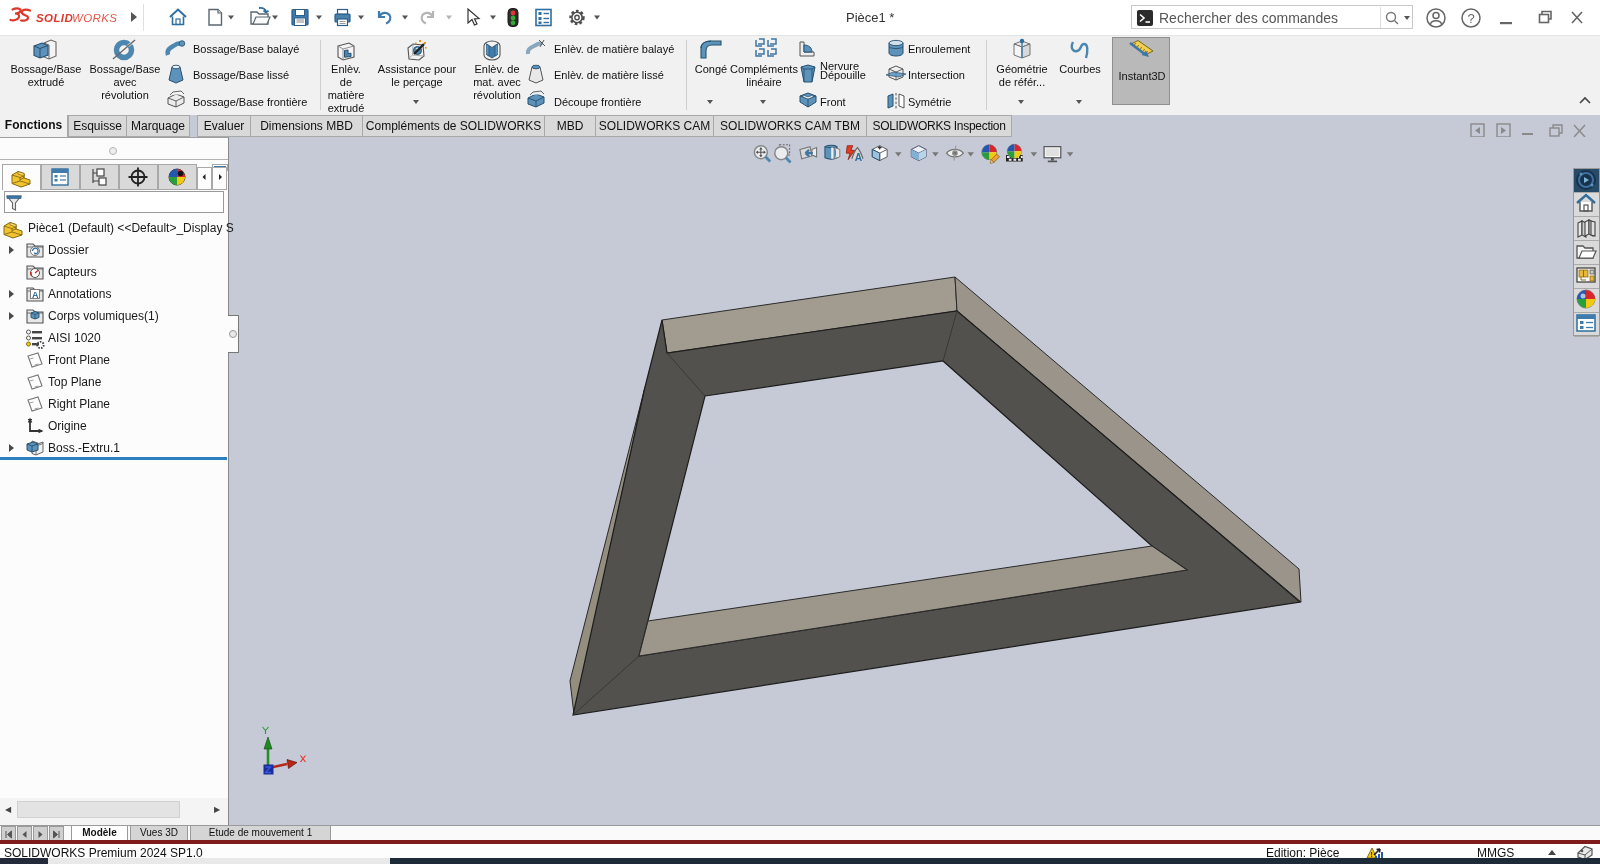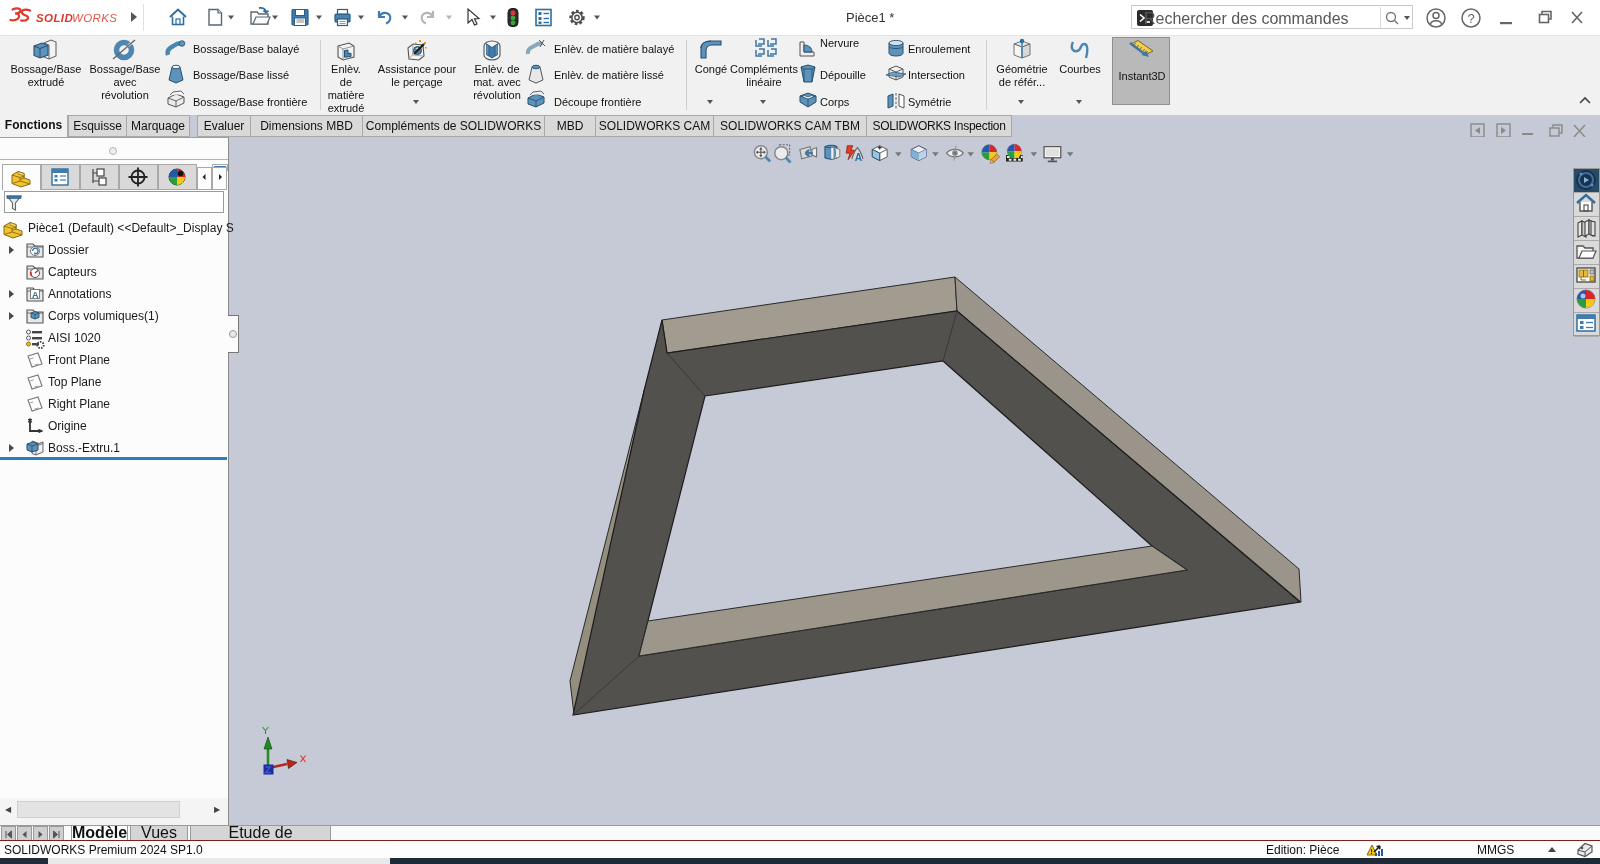--- a/index.html
+++ b/index.html
@@ -5,21 +5,21 @@
 * { margin:0; padding:0; box-sizing:border-box; }
 html,body { width:1600px; height:864px; overflow:hidden; font-family:"Liberation Sans",sans-serif; }
 .abs { position:absolute; }
 #app { position:relative; width:1600px; height:864px; background:#c5cad6; }
 
 
 #titlebar { position:absolute; left:0; top:0; width:1600px; height:36px; background:#ffffff; border-bottom:1px solid #e4e4e4; }
 .ttxt { position:absolute; top:10px; font-size:13px; color:#333; }
 #searchbox { position:absolute; left:1131px; top:5px; width:282px; height:24px; border:1px solid #c9c9c9; background:#fff; }
 #searchbox .sicon { position:absolute; left:5px; top:4px; width:16px; height:16px; background:#2b2b2b; border-radius:2px; }
-#searchbox .ph { position:absolute; left:12px; top:4px; font-size:16px; color:#575757;text-align:center; }
+#searchbox .ph { position:absolute; left:27px; top:4px; font-size:14px; color:#575757;text-align:center; }
 
 
 #ribbon { position:absolute; left:0; top:36px; width:1600px; height:79px; background:#f1f1f1; }
 .rsep { position:absolute; top:4px; height:70px; width:1px; background:#cfcfcf; }
 .rtxt { position:absolute; font-size:11px; color:#111; text-align:center; line-height:13px; white-space:pre; transform:translateX(-50%); }
 .rtxtl { position:absolute; font-size:11px; color:#111; white-space:nowrap; }
 .caret { position:absolute; width:0; height:0; border-left:3.5px solid transparent; border-right:3.5px solid transparent; border-top:4px solid #555; }
 
 #instant3d { position:absolute; left:1112px; top:1px; width:58px; height:68px; background:#b9b9b9; border:1px solid #8f8f8f; }
 
@@ -53,26 +53,26 @@
 
 
 #hud { position:absolute; left:733px; top:142px; height:26px; }
 
 
 #taskpane { position:absolute; left:1573px; top:168px; width:27px; height:168px; background:#dadada; border:1px solid #999; }
 .tpcell { position:absolute; left:0; width:25px; height:24px; border-bottom:1px solid #aaa; }
 
 
 #bottabs { position:absolute; left:0; top:825px; width:1600px; height:15px; background:#fafafa; border-top:1px solid #9a9a9a; }
-.btab { position:absolute; top:0; height:15px; background:#d5d5d5; border:1px solid #9a9a9a; border-top:none; font-size:16px; color:#111; text-align:center; line-height:14px; }
+.btab { position:absolute; top:0; height:15px; background:#d5d5d5; border:1px solid #9a9a9a; border-top:none; font-size:10px; color:#111; text-align:center; line-height:14px; }
 .btab.active { background:#fff; font-weight:bold; }
 .navbtn { position:absolute; top:0px; width:15px; height:15px; background:#cfcfcf; border:1px solid #9a9a9a; }
 
 
-#statusbar { position:absolute; left:0; top:840px; width:1600px; height:18px; background:#fdfdfd; border-top:1px solid #7f1d1d; font-size:12px; color:#111; }
+#statusbar { position:absolute; left:0; top:840px; width:1600px; height:18px; background:#fdfdfd; border-top:4px solid #7f1d1d; font-size:12px; color:#111; }
 
 
 #taskstrip { position:absolute; left:0; top:858px; width:1600px; height:6px; background:#1d2a38; }
 #taskstrip .seg1 { position:absolute; left:0; top:0; width:48px; height:6px; background:#232b3a; }
 #taskstrip .seg2 { position:absolute; left:48px; top:0; width:342px; height:6px; background:#e9e9e9; }
 </style>
 </head>
 <body>
 <div id="app">
 
@@ -211,23 +211,23 @@
 révolution</div>
   <div class="rtxtl" style="left:554px;top:7px">Enlèv. de matière balayé</div>
   <div class="rtxtl" style="left:554px;top:33px">Enlèv. de matière lissé</div>
   <div class="rtxtl" style="left:554px;top:60px">Découpe frontière</div>
   <div class="rsep" style="left:686px"></div>
   <div class="rtxt" style="left:711px;top:27px">Congé</div>
   <div class="caret" style="left:707px;top:64px"></div>
   <div class="rtxt" style="left:764px;top:27px">Compléments
 linéaire</div>
   <div class="caret" style="left:760px;top:64px"></div>
-  <div class="rtxtl" style="left:820px;top:1px">Nervure</div>
+  <div class="rtxtl" style="left:820px;top:24px">Nervure</div>
   <div class="rtxtl" style="left:820px;top:33px">Dépouille</div>
-  <div class="rtxtl" style="left:820px;top:60px">Corps</div>
+  <div class="rtxtl" style="left:820px;top:60px">Front</div>
   <div class="rtxtl" style="left:908px;top:7px">Enroulement</div>
   <div class="rtxtl" style="left:908px;top:33px">Intersection</div>
   <div class="rtxtl" style="left:908px;top:60px">Symétrie</div>
   <div class="rsep" style="left:986px"></div>
   <div class="rtxt" style="left:1022px;top:27px">Géométrie
 de référ...</div>
   <div class="caret" style="left:1018px;top:64px"></div>
   <div class="rtxt" style="left:1080px;top:27px">Courbes</div>
   <div class="caret" style="left:1076px;top:64px"></div>
   <div id="instant3d">

